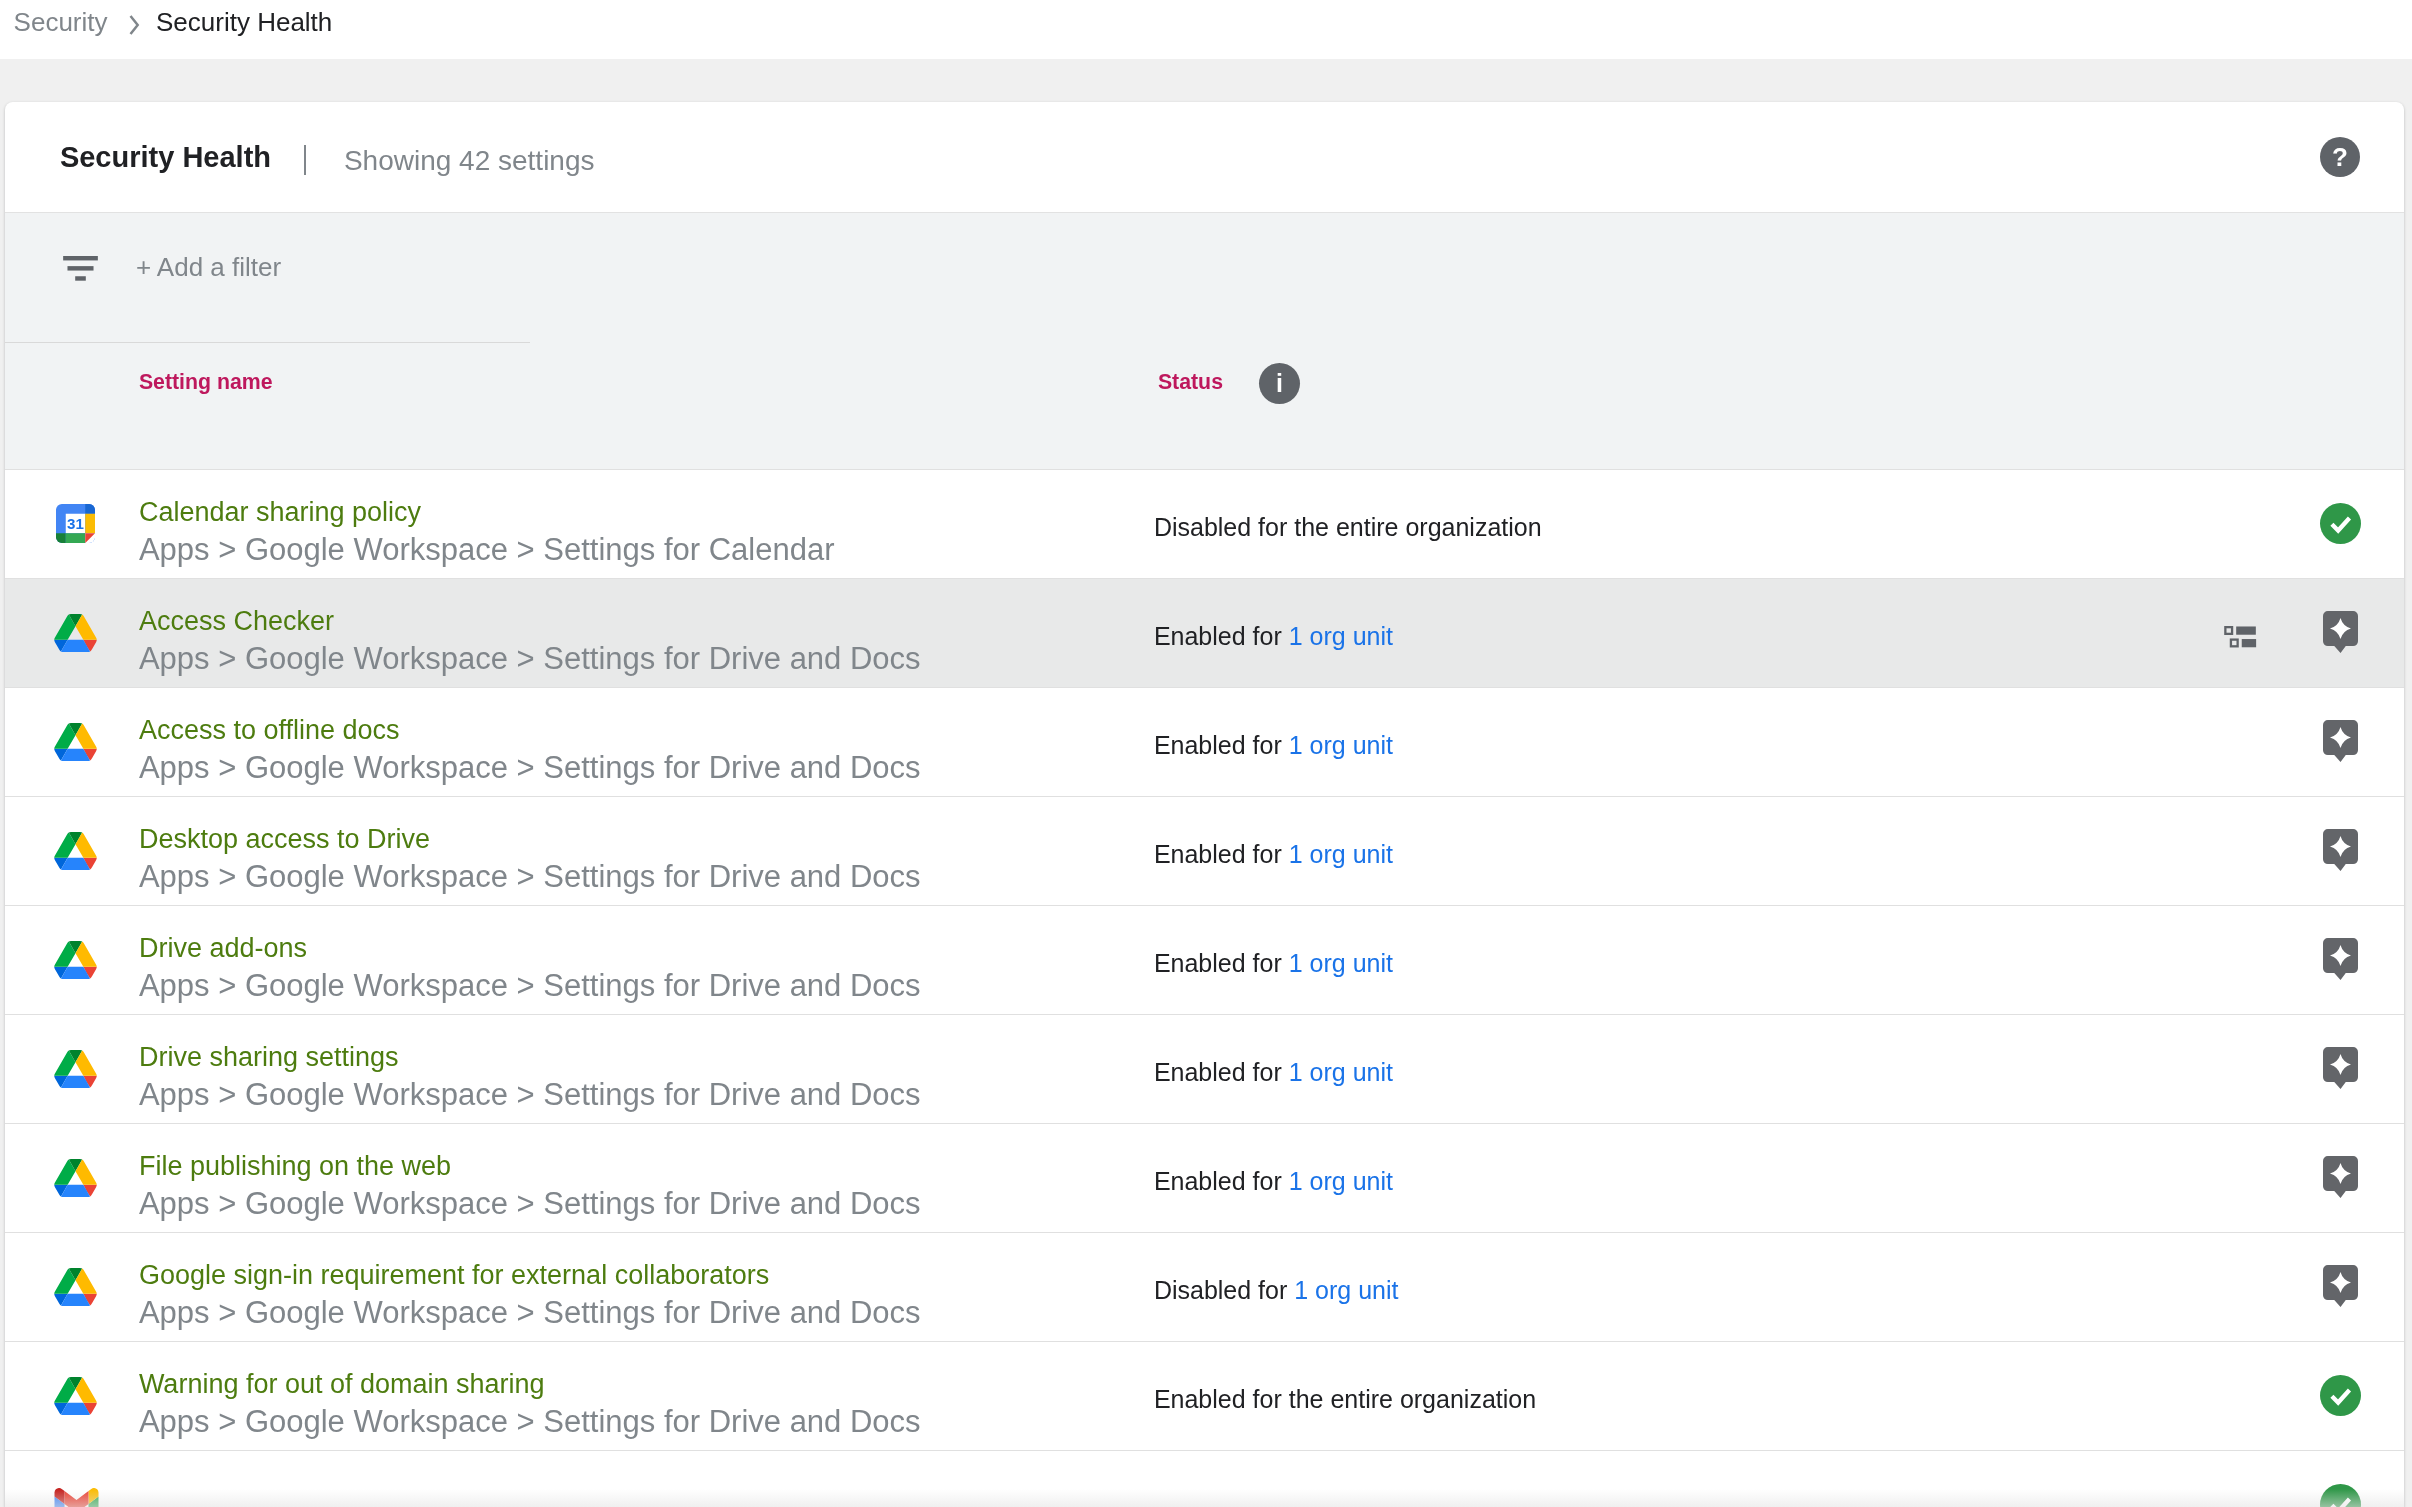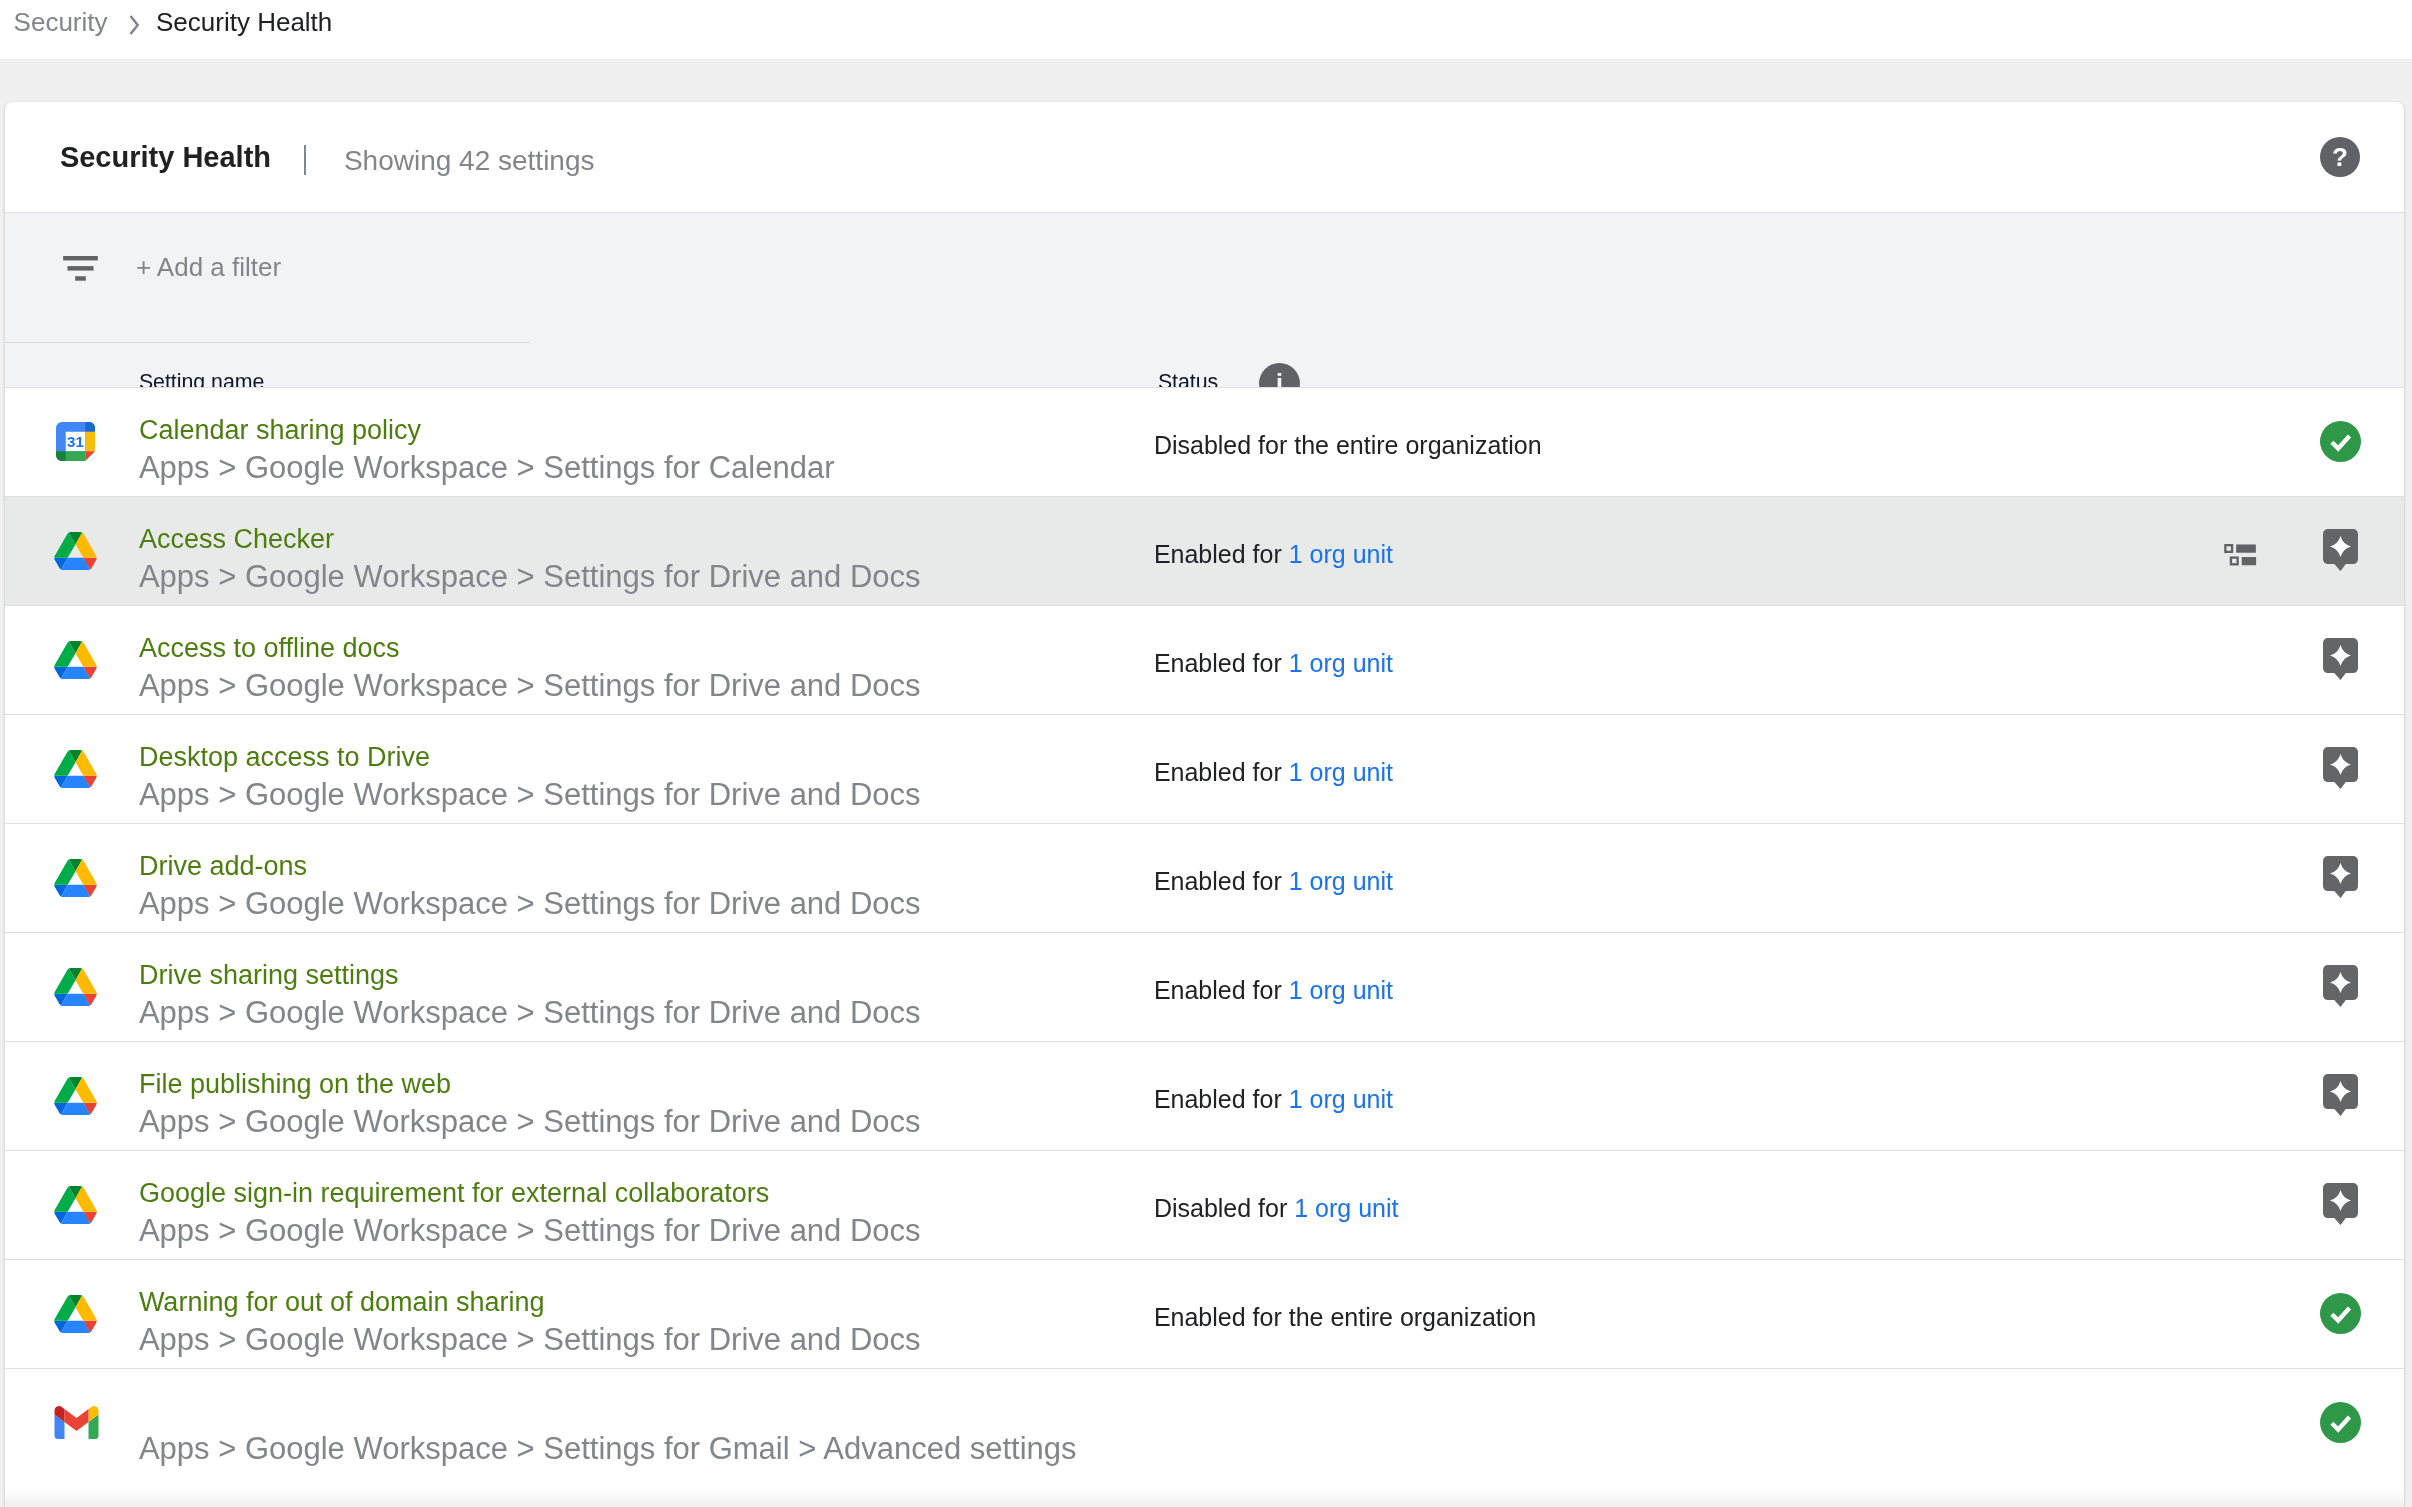--- a/index.html
+++ b/index.html
@@ -9,24 +9,24 @@
 .topbar{position:absolute;left:0;top:0;width:2412px;height:59px;background:#fff}
 .bc1{position:absolute;left:13.6px;top:8.7px;font-size:26px;color:#80868b;line-height:26px}
 .bc2{position:absolute;left:156px;top:8.7px;font-size:26px;color:#202124;line-height:26px}
 .card{position:absolute;left:4.9px;top:102px;width:2399px;height:1406px;background:#fff;border-radius:7.8px 7.8px 0 0;box-shadow:0 1px 2.9px rgba(60,64,67,.3)}
 .fade{position:absolute;left:0;right:0;bottom:0;height:19.4px;background:linear-gradient(rgba(250,250,250,0),rgba(228,228,228,.6));pointer-events:none}
 .chead{position:relative;height:110px}
 .h1{position:absolute;left:55px;top:41px;font-size:29px;font-weight:bold;color:#202124;line-height:29px}
 .vdiv{position:absolute;left:299px;top:43px;width:1.9px;height:30px;background:#80868b}
 .showing{position:absolute;left:339px;top:45px;font-size:28px;color:#80868b;line-height:28px}
 .help{position:absolute;left:2315px;top:35px;width:40px;height:40px;border-radius:50%;background:#5f6368;color:#fff;font-size:26px;font-weight:bold;text-align:center;line-height:40px}
-.gband{position:relative;height:175px;background:#f1f3f4;border-top:1px solid #e2e2e2}
+.gband{position:relative;height:257px;background:#f1f3f4;border-top:1px solid #e2e2e2}
 .addf{position:absolute;left:131px;top:41px;font-size:26px;color:#80868b;line-height:26px}
 .hline{position:absolute;left:0;top:129px;width:525px;height:1px;background:#d9d9d9}
-.colh{position:absolute;font-size:21.3px;font-weight:normal;color:#0f172a;line-height:21.3px}
+.colh{position:absolute;font-size:21.3px;font-weight:bold;color:#be185d;line-height:21.3px}
 .info{position:absolute;left:1254px;top:150px;width:41px;height:41px;border-radius:50%;background:#5f6368;color:#fff;font-size:25px;font-weight:bold;text-align:center;line-height:41px;font-style:normal}
 .row{position:relative;height:109px;border-top:1px solid #e0e0e0;background:#fff}
 .row.sel{background:#e8e9e9}
 .t{position:absolute;left:134px;top:29px;font-size:27px;color:#4d7c0f;line-height:27px;white-space:nowrap}
 .s{position:absolute;left:134px;top:67px;font-size:31px;color:#80868b;line-height:25px;white-space:nowrap}
 .st{position:absolute;left:1149px;top:45px;font-size:25px;color:#202124;line-height:25px;white-space:nowrap}
 .st a{color:#1a73e8;text-decoration:none}
 .ric{position:absolute;left:2318px;top:32px}
 .chk{position:absolute;left:2315px;top:33px}
 .org{position:absolute;left:2219px;top:47px}

